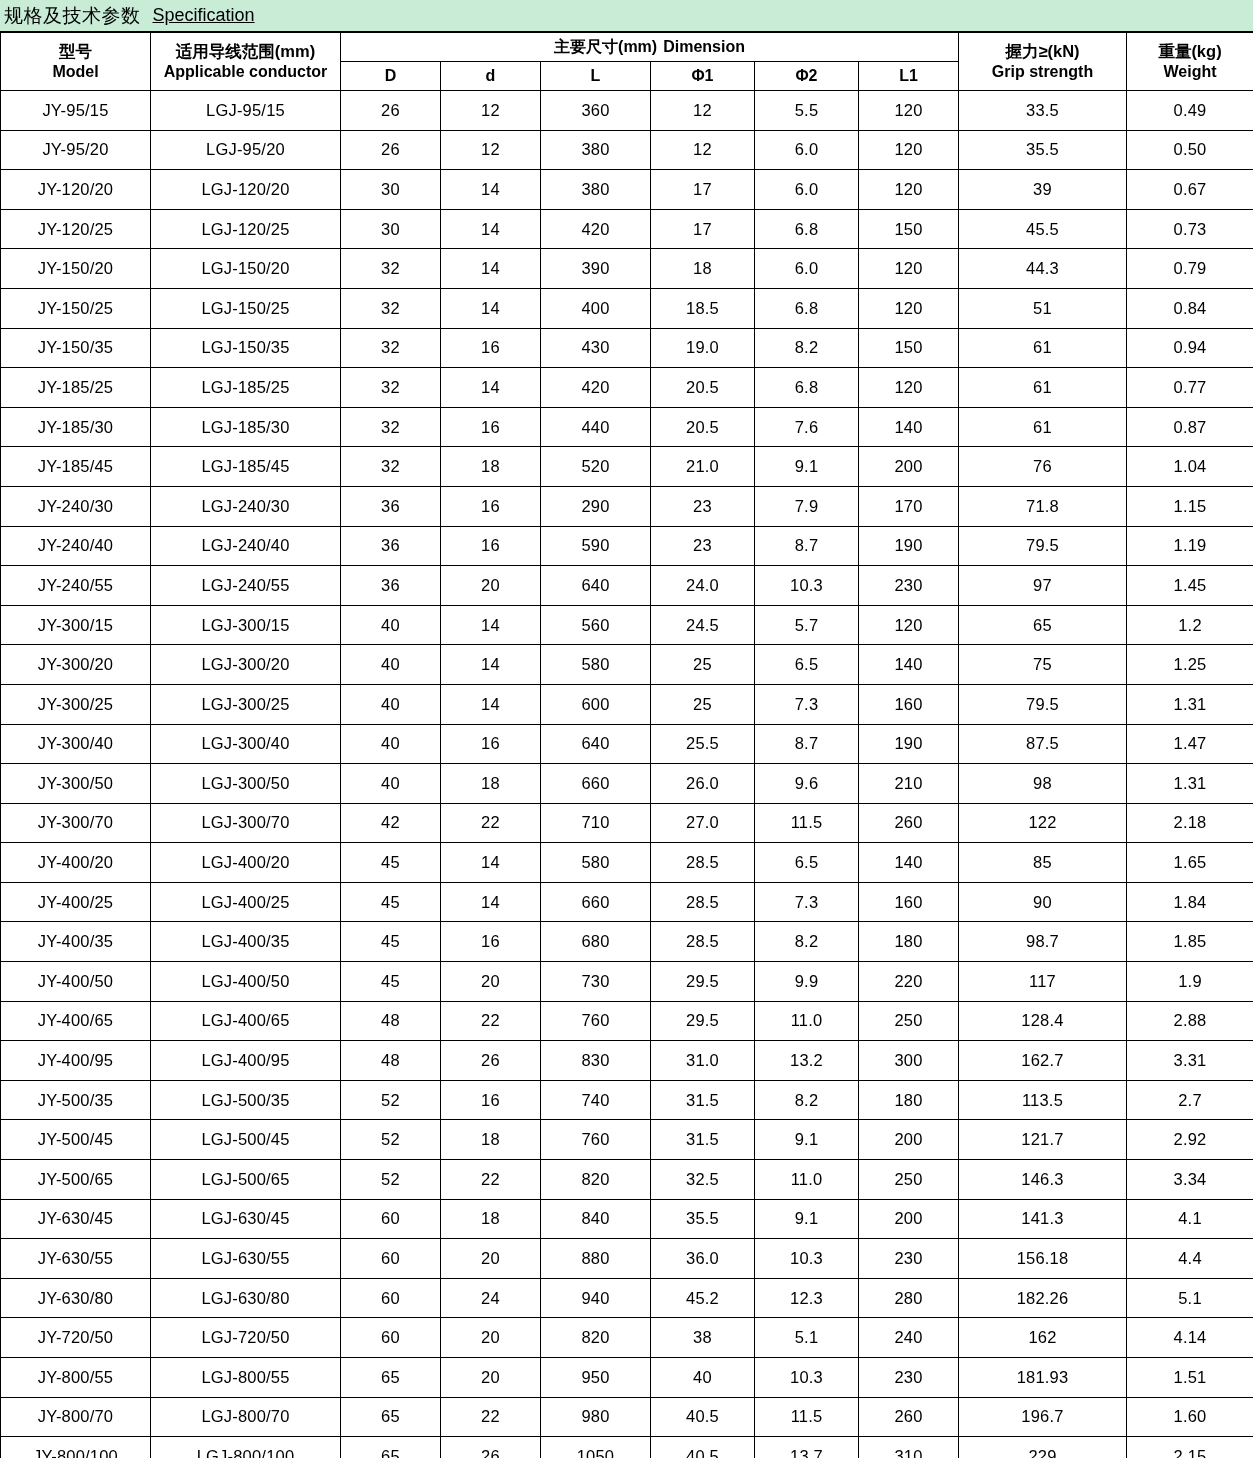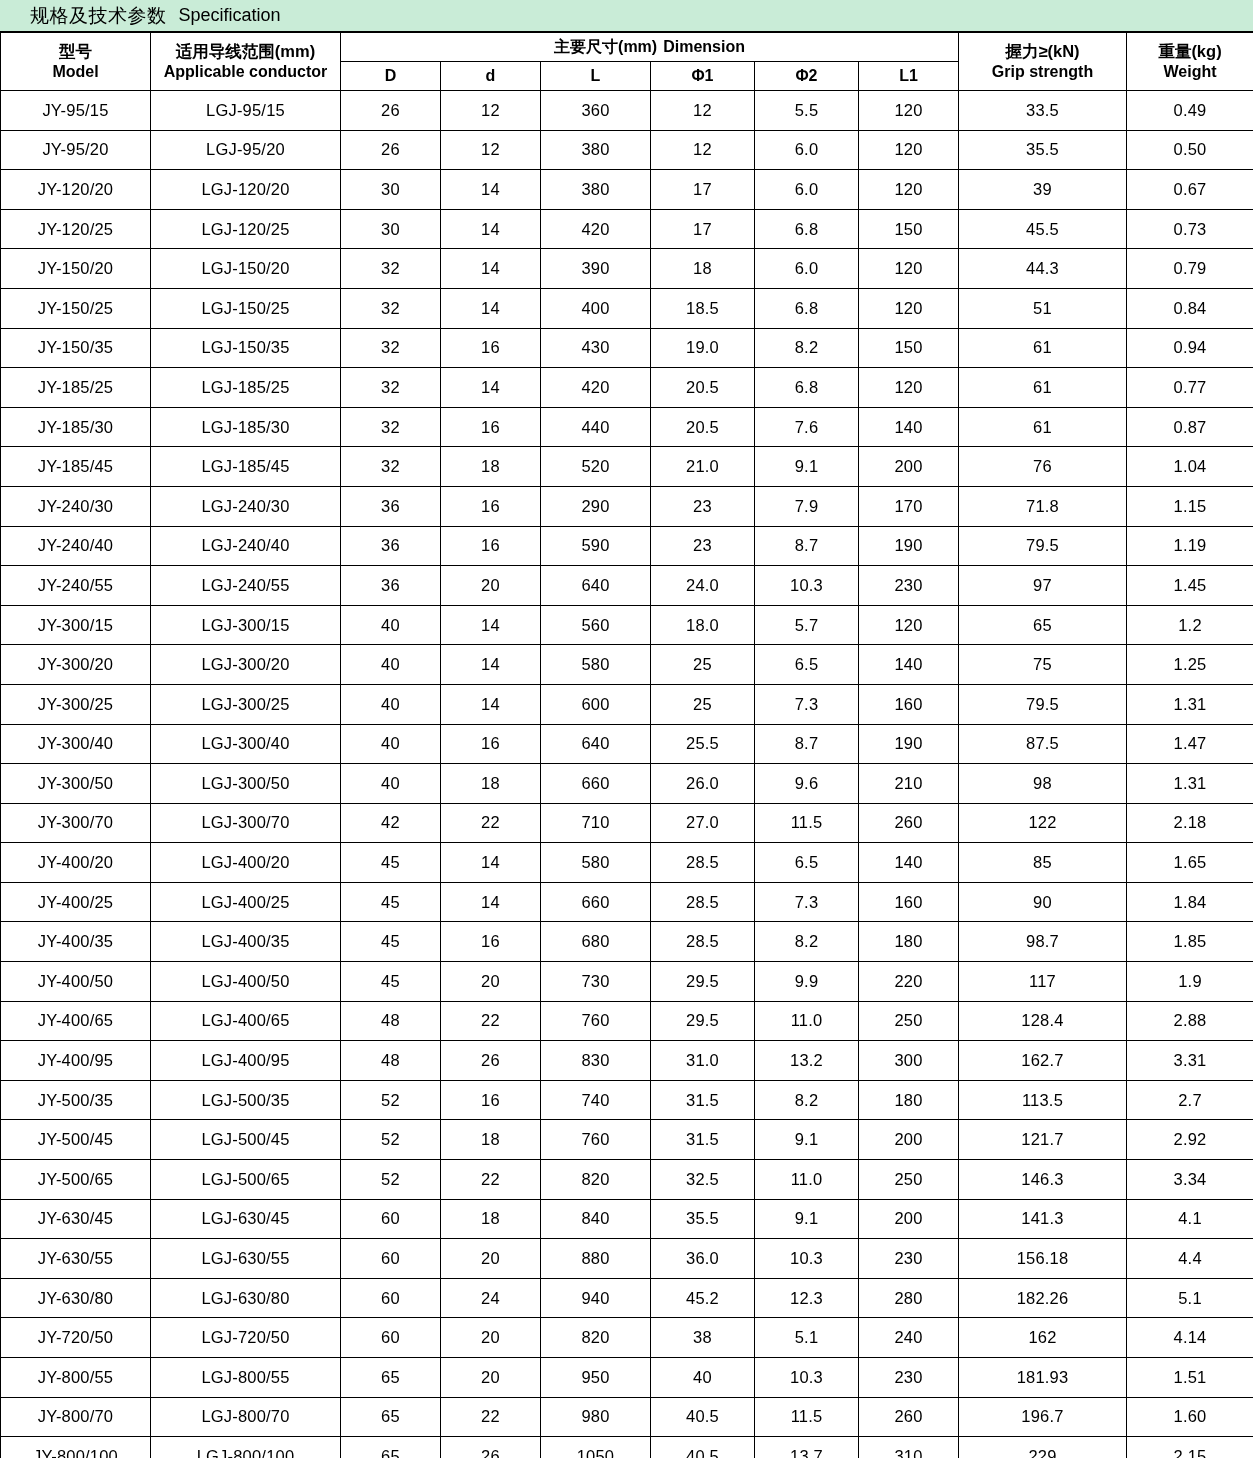--- a/index.html
+++ b/index.html
@@ -17,31 +17,32 @@
     position: relative;
     box-sizing: border-box;
     padding: 0;
     overflow: hidden;
   }
   .title-bar {
     background: #c9ecd7;
     height: 32px;
     display: flex;
     align-items: center;
-    padding-left: 30px;
+    padding-left: 4px;
     box-sizing: border-box;
     border-bottom: 1px solid #000;
   }
   .title-bar .t-cn {
     font-size: 19px;
     letter-spacing: 0.5px;
   }
   .title-bar .t-en {
     font-size: 18px;
     margin-left: 12px;
+    text-decoration: underline;
   }
   table.spec {
     border-collapse: collapse;
     width: 1253px;
     table-layout: fixed;
   }
   table.spec th, table.spec td {
     border: 1px solid #000;
     text-align: center;
     vertical-align: middle;
@@ -297,21 +298,21 @@
           <td>230</td>
           <td>97</td>
           <td>1.45</td>
         </tr>
         <tr>
           <td>JY-300/15</td>
           <td>LGJ-300/15</td>
           <td>40</td>
           <td>14</td>
           <td>560</td>
-          <td>18.0</td>
+          <td>24.5</td>
           <td>5.7</td>
           <td>120</td>
           <td>65</td>
           <td>1.2</td>
         </tr>
         <tr>
           <td>JY-300/20</td>
           <td>LGJ-300/20</td>
           <td>40</td>
           <td>14</td>

